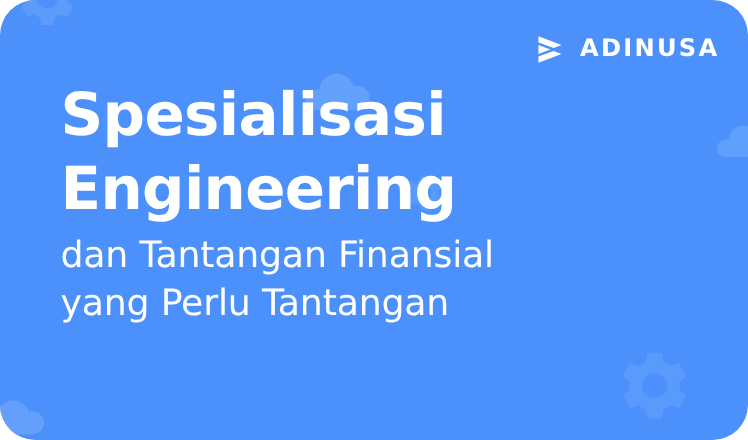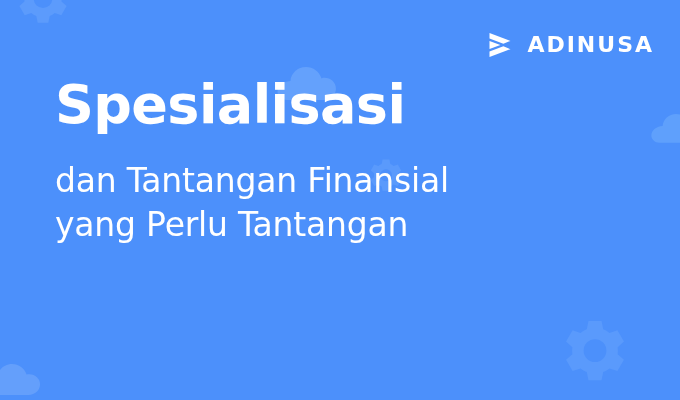--- a/index.html
+++ b/index.html
@@ -11,20 +11,21 @@
     height: 400px;
     overflow: hidden;
     font-family: "DejaVu Sans", "Liberation Sans", sans-serif;
   }
   #banner {
     position: relative;
     width: 680px;
     height: 400px;
     background: #4C90FB;
     overflow: hidden;
+    border-radius: 32px;
   }
   
   .bg-layer {
     position: absolute;
     inset: 0;
     pointer-events: none;
   }
   .deco {
     position: absolute;
     opacity: 1;
@@ -67,21 +68,21 @@
     color: #FFFFFF;
     font-size: 54px;
     font-weight: 700;
     line-height: 1.24;
     letter-spacing: -0.6px;
     font-family: "DejaVu Sans", "Liberation Sans", sans-serif;
   }
   .headline .hl-line { display: block; white-space: nowrap; }
 
   .subhead {
-    margin: 20px 0 0 0;
+    margin: 4px 0 0 0;
     color: #FFFFFF;
     font-size: 33px;
     font-weight: 400;
     line-height: 1.32;
     letter-spacing: -0.2px;
     font-family: "DejaVu Sans", "Liberation Sans", sans-serif;
   }
   .subhead .sh-line { display: block; white-space: nowrap; }
 </style>
 </head>
@@ -138,20 +139,21 @@
         <path fill="#FFFFFF" d="M6 14.6 L20.5 20 L6 25.4 Z"></path>
         <path fill="#FFFFFF" d="M6 28.6 L24.5 21.8 L34 25.5 L6 36 Z"></path>
       </svg>
     </span>
     <span class="brand-name">ADINUSA</span>
   </div>
 
   <div class="copy">
     <h1 class="headline">
       <span class="hl-line">Spesialisasi</span>
+      <span class="hl-line">Engineering</span>
     </h1>
     <p class="subhead">
       <span class="sh-line">dan Tantangan Finansial</span>
       <span class="sh-line">yang Perlu Tantangan</span>
     </p>
   </div>
 
 </div>
 
 </body></html>

